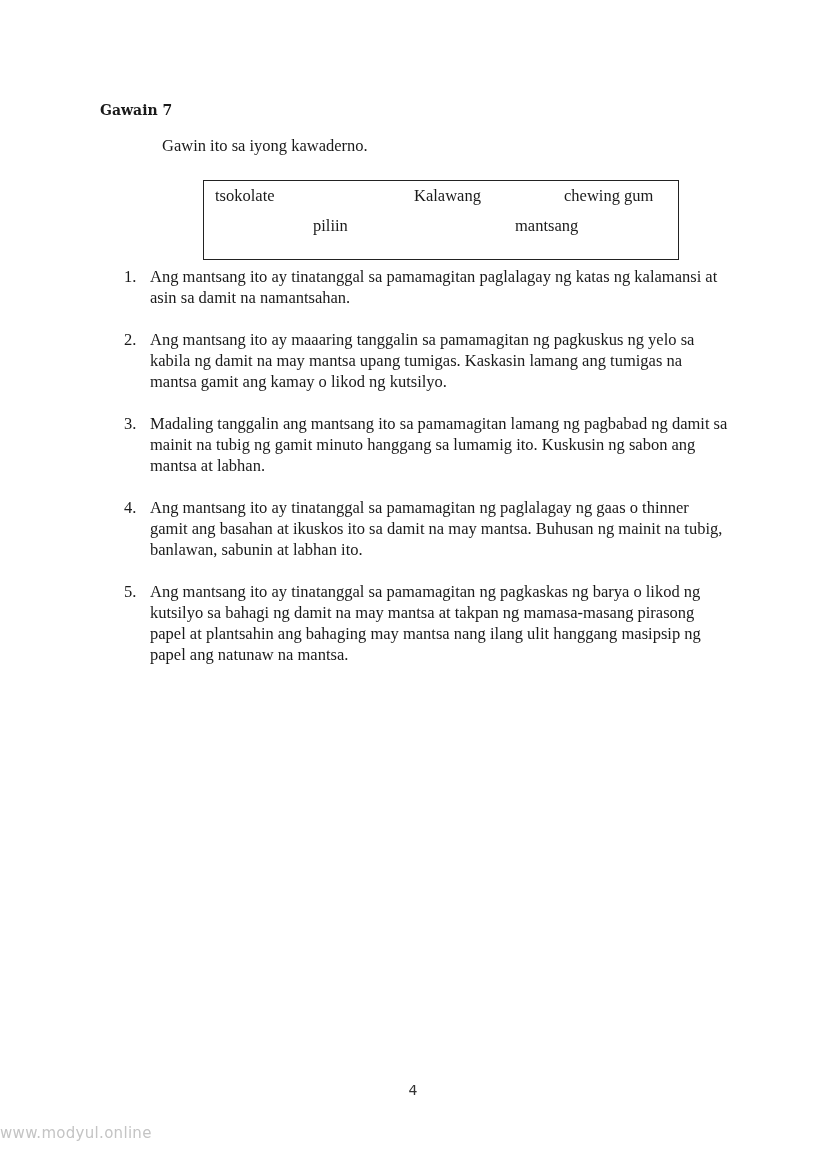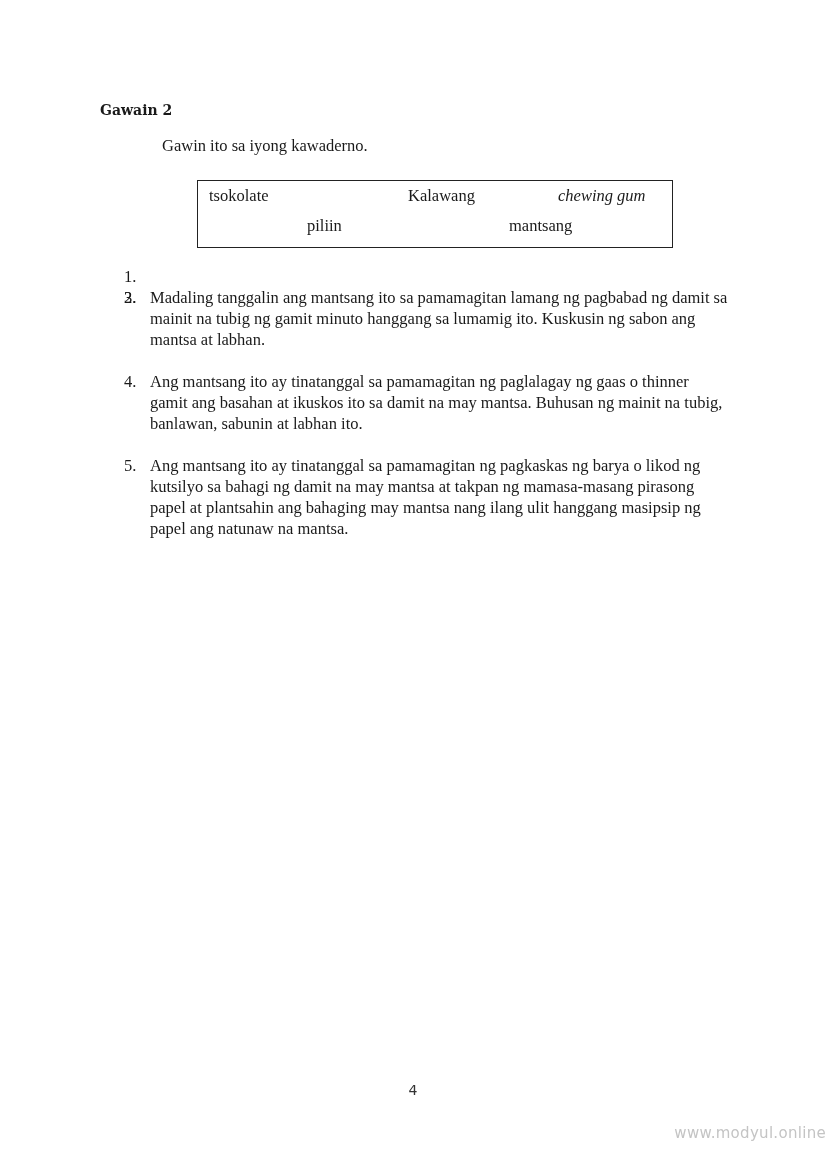--- a/index.html
+++ b/index.html
@@ -9,63 +9,65 @@
     font-family: "DejaVu Serif", serif; font-weight: bold; font-size: 14px; line-height: 20px;
   }
   .instr {
     position: absolute; left: 100px; top: 120px; width: 627px;
     font-family: "Liberation Serif", serif; font-size: 16.5px; line-height: 20px;
   }
   .instr .lbl { font-family: "DejaVu Serif", serif; font-weight: bold; font-size: 14px; }
   .instr .l1 { text-align: justify; text-align-last: justify; display: block; }
   .instr .l2 { display: block; padding-left: 62px; margin-top: 16px; }
   .box {
-    position: absolute; left: 197px; top: 180px; width: 476px; height: 68px;
+    position: absolute; left: 203px; top: 180px; width: 476px; height: 80px;
     border: 1.5px solid #222; box-sizing: border-box;
     font-family: "Liberation Serif", serif; font-size: 16.5px;
   }
   .box span { position: absolute; white-space: nowrap; }
   .list {
     position: absolute; left: 124px; top: 266px; width: 605px;
     font-family: "Liberation Serif", serif; font-size: 16.5px; line-height: 21px;
   }
   .item { position: relative; padding-left: 26px; margin-bottom: 21px; }
   .item .num { position: absolute; left: 0; top: 0; }
   .pagenum {
     position: absolute; left: 0; width: 826px; top: 1082px; text-align: center;
     font-family: "DejaVu Sans", sans-serif; font-size: 14px; color: #333;
   }
   .watermark {
-    position: absolute; left: 0; width: 826px; top: 1124px; text-align: right;
+    position: absolute; left: 0; width: 826px; top: 1124px; text-align: left;
     font-family: "DejaVu Sans", sans-serif; font-size: 15px; color: #c4c4c4; letter-spacing: 0.3px;
   }
 </style>
 </head>
 <body>
 
-<div class="title">Gawain 2</div>
+<div class="title">Gawain 7</div>
 
 <div class="instr">
   <span class="l2">Gawin ito sa iyong kawaderno.</span>
 </div>
 
 <div class="box">
   <span style="left:11px; top:5px;">tsokolate</span>
   <span style="left:210px; top:5px;">Kalawang</span>
-  <span style="left:360px; top:5px;font-style:italic;">chewing gum</span>
+  <span style="left:360px; top:5px;">chewing gum</span>
   <span style="left:109px; top:35px;">piliin</span>
   <span style="left:311px; top:35px;">mantsang</span>
 </div>
 
 <div class="list">
   <div class="item">
     <span class="num">1.</span>
+    <span>Ang mantsang ito ay tinatanggal sa pamamagitan paglalagay ng katas ng kalamansi at asin sa damit na namantsahan.</span>
   </div>
   <div class="item">
     <span class="num">2.</span>
+    <span>Ang mantsang ito ay maaaring tanggalin sa pamamagitan ng pagkuskus ng yelo sa kabila ng damit na may mantsa upang tumigas. Kaskasin lamang ang tumigas na mantsa gamit ang kamay o likod ng kutsilyo.</span>
   </div>
   <div class="item">
     <span class="num">3.</span>
     <span>Madaling tanggalin ang mantsang ito sa pamamagitan lamang ng pagbabad ng damit sa mainit na tubig ng gamit minuto hanggang sa lumamig ito. Kuskusin ng sabon ang mantsa at labhan.</span>
   </div>
   <div class="item">
     <span class="num">4.</span>
     <span>Ang mantsang ito ay tinatanggal sa pamamagitan ng paglalagay ng gaas o thinner gamit ang basahan at ikuskos ito sa damit na may mantsa. Buhusan ng mainit na tubig, banlawan, sabunin at labhan ito.</span>
   </div>
   <div class="item">

